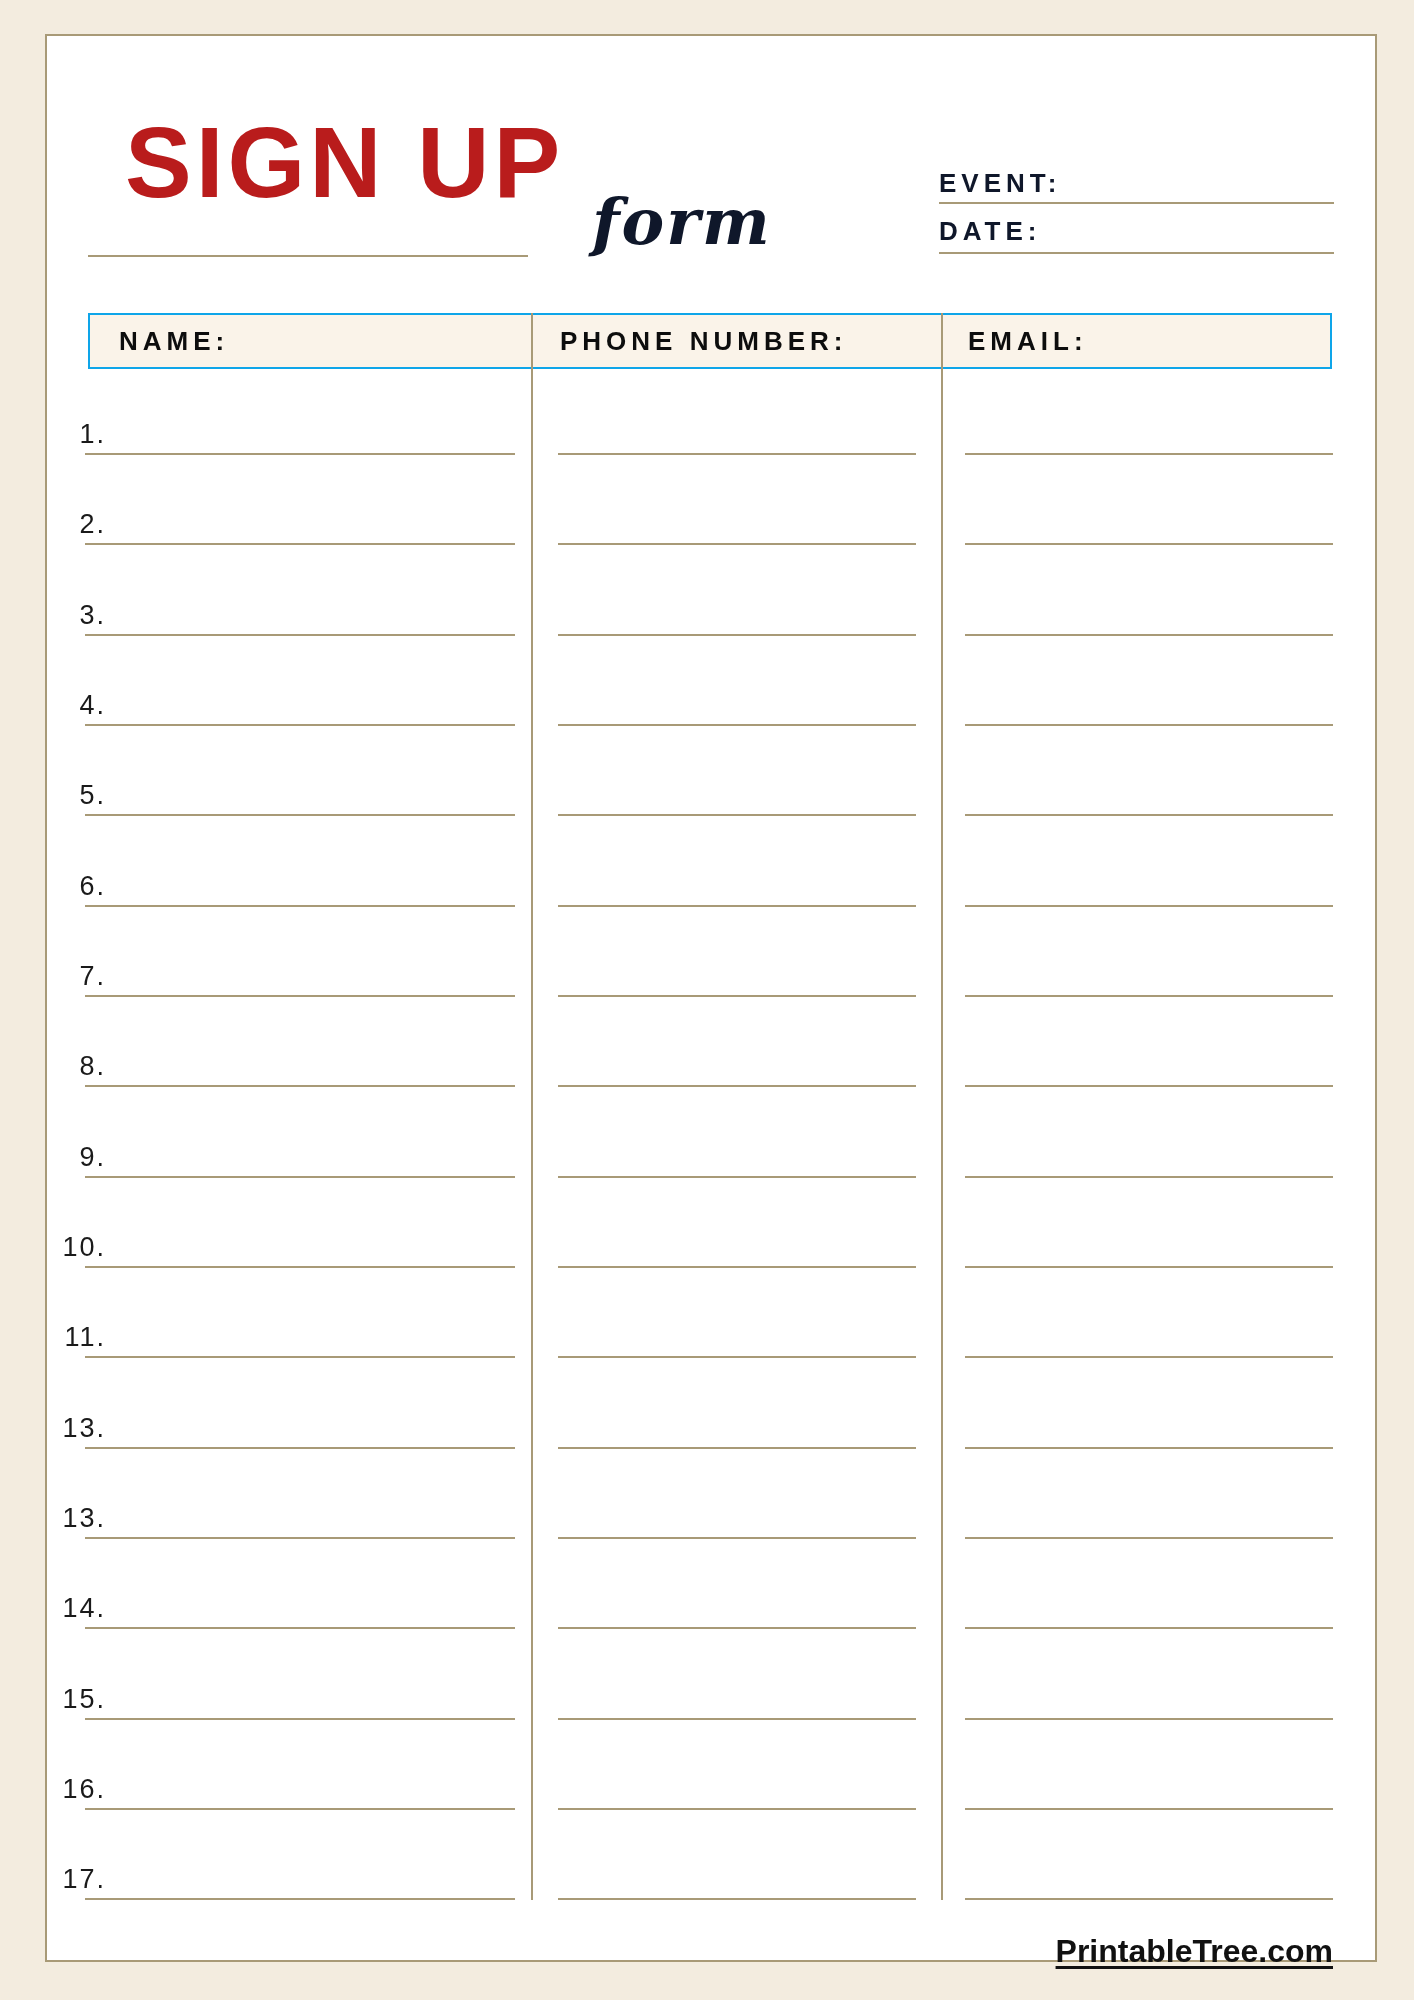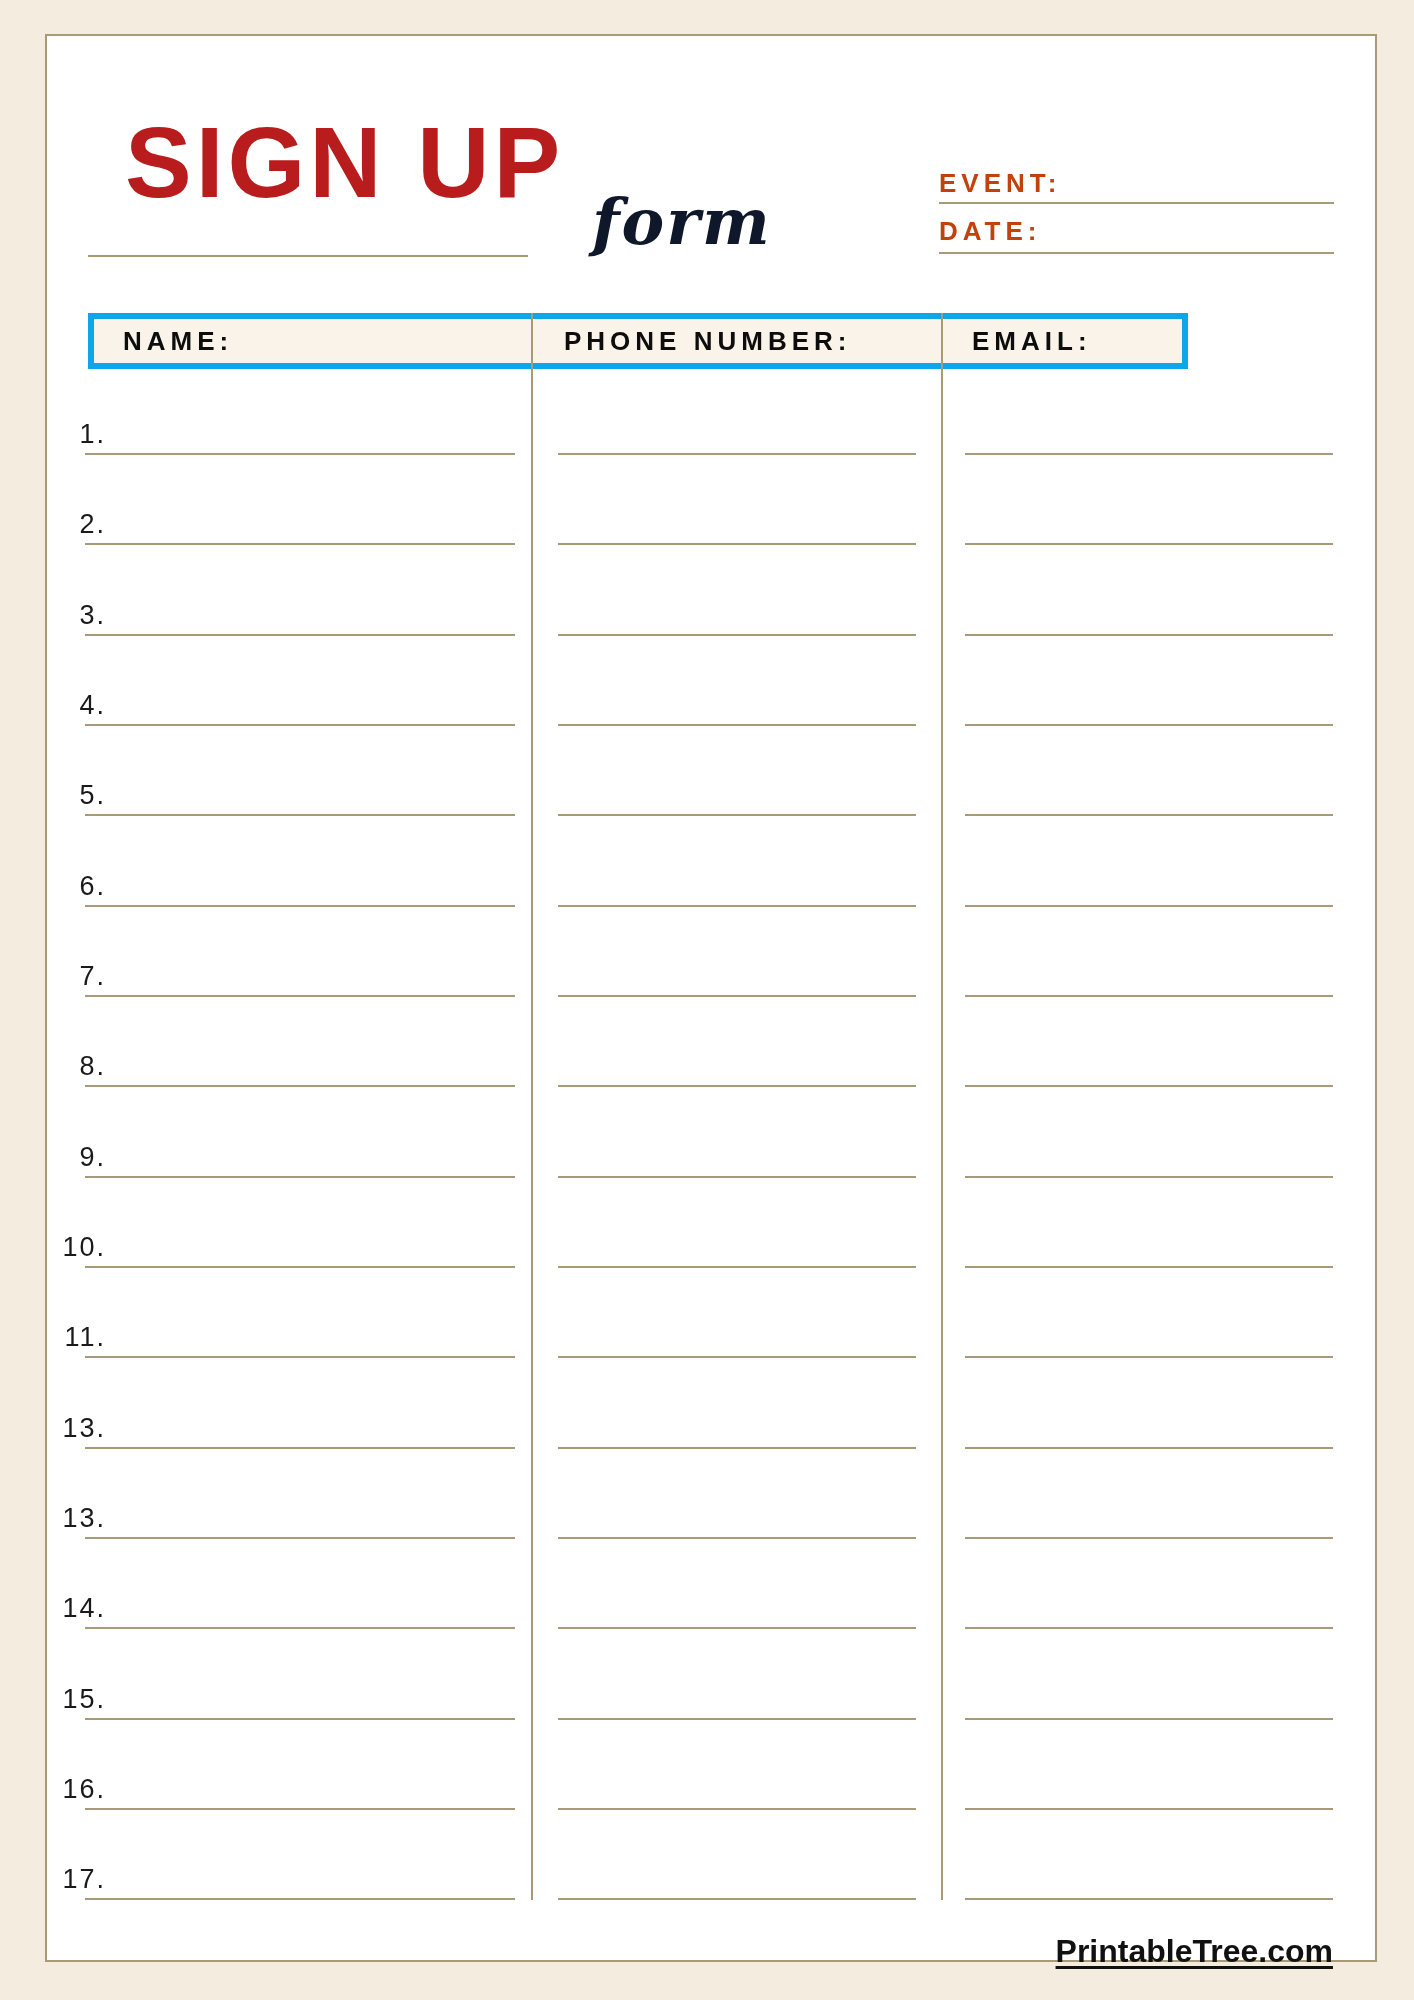--- a/index.html
+++ b/index.html
@@ -51,39 +51,39 @@
     line-height:1;
     color:#0f172a;
     white-space:nowrap;
   }
   .meta-label {
     position:absolute;
     font-size:26px;
     font-weight:700;
     letter-spacing:5px;
     line-height:1;
-    color:#c2410c;
+    color:#0f172a;
     white-space:nowrap;
   }
   .event-label { left:939px; top:170px; }
   .date-label  { left:939px; top:218px;text-align:center; }
   .meta-line {
     position:absolute;
     left:939px;
     width:395px; height:2px;
     background:#a89a77;
   }
   .event-line { top:202px; }
   .date-line  { top:252px; }
   .table-header {
     position:absolute;
     left:88px; top:313px;
-    width:1100px; height:56px;
+    width:1244px; height:56px;
     background:#faf3e9;
-    border:6px solid #0ea5e9;
+    border:2px solid #0ea5e9;
     box-sizing:border-box;
   }
   .col-label {
     position:absolute;
     top:50%;
     transform:translateY(-50%);
     font-size:26px;
     font-weight:700;
     letter-spacing:5px;
     line-height:1;

